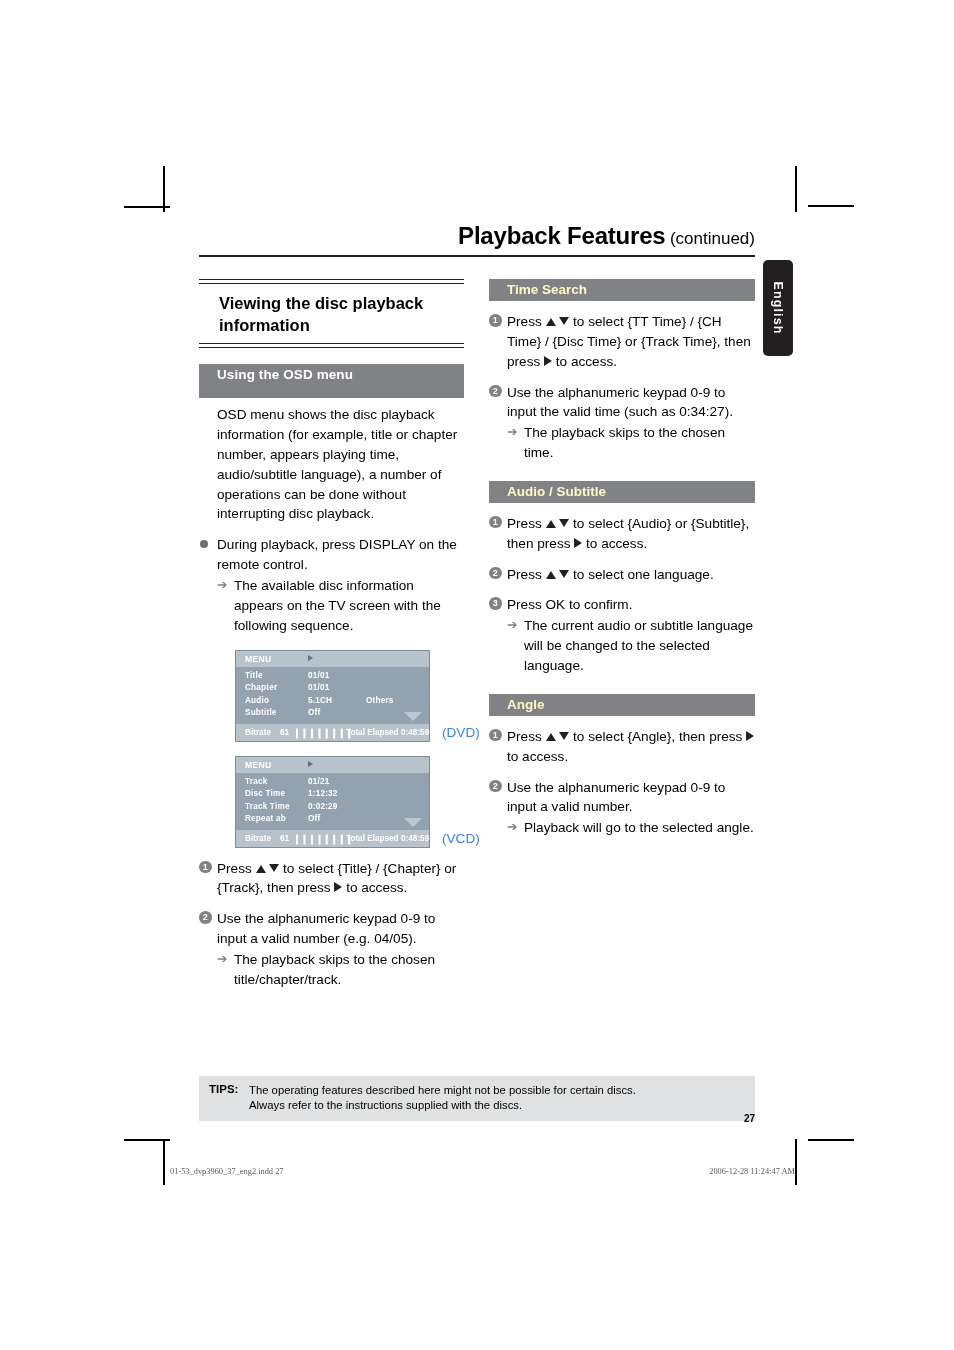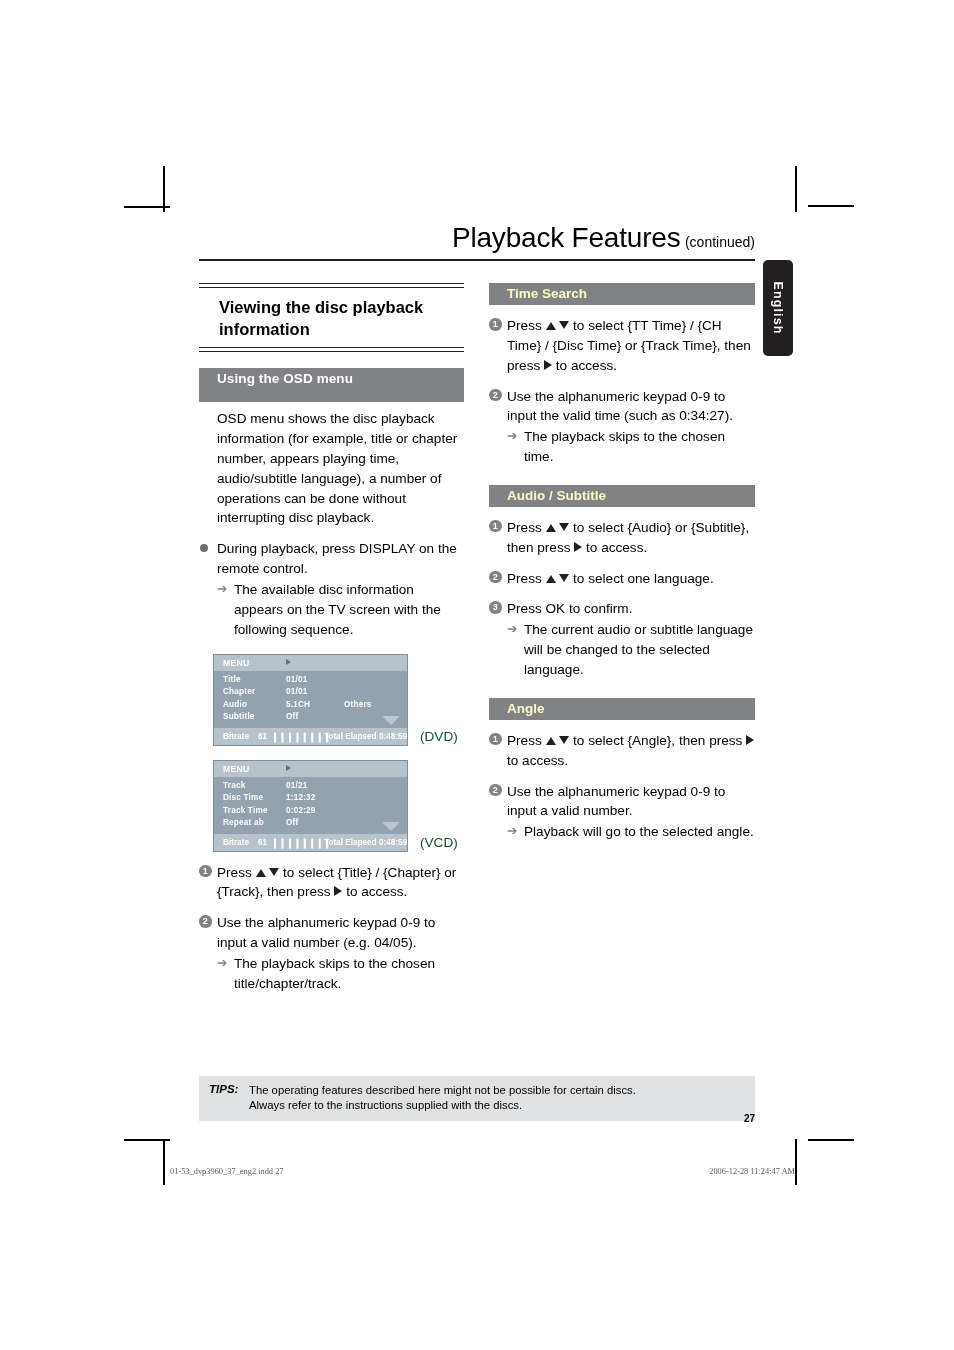--- a/index.html
+++ b/index.html
@@ -37,26 +37,26 @@
     top: 222px;
     width: 556px;
   }
 
   
   .runhead {
     text-align: right;
     padding-bottom: 3px;
   }
   .runhead .title {
-    font-size: 28px;
-    font-weight: normal;
+    font-size: 24px;
+    font-weight: bold;
     letter-spacing: -0.2px;
   }
   .runhead .cont {
-    font-size: 14px;
+    font-size: 17px;
     font-weight: normal;
   }
   .runhead-rule {
     border-top: 2.6px solid #231f20;
     margin-top: 2px;
   }
 
   
   .cols {
     position: relative;
@@ -192,21 +192,21 @@
   .tri-rt {
     border-top: 5.5px solid transparent;
     border-bottom: 5.5px solid transparent;
     border-left: 8.5px solid #231f20;
     vertical-align: 0px;
   }
 
   
   .osd-wrap {
     position: relative;
-    margin-left: 14px;
+    margin-left: 36px;
     margin-top: 14px;
     width: 193px;
   }
   .osd {
     width: 193px;
     background: #93a2ae;
     border: 1px solid #7d8e9b;
     font-size: 8.2px;
     color: #ffffff;
     font-family: "Liberation Sans", sans-serif;
@@ -281,21 +281,21 @@
     line-height: 10px;
   }
   .osd-foot .f-elapsed { position: absolute; left: 110px; top: 3px; }
   .osd-foot .f-time { position: absolute; left: 165px; top: 3px; }
 
   .media-label {
     position: absolute;
     left: 207px;
     bottom: 2px;
     font-size: 13.6px;
-    color: #14532d;
+    color: #3b82f6;
     white-space: nowrap;
   }
 
   
   .lang-tab {
     position: absolute;
     left: 763px;
     top: 260px;
     width: 30px;
     height: 96px;
@@ -323,21 +323,20 @@
     width: 556px;
     background: #e0e1e2;
     padding: 7px 0 8px 0;
   }
   .tips-label {
     position: absolute;
     left: 10px;
     top: 7px;
     font-size: 11.5px;
     font-weight: bold;
-    font-style: italic;
     text-align: center;
   }
   .tips-text {
     margin-left: 50px;
     font-size: 11.3px;
     line-height: 1.34;
   }
 
   .page-num {
     position: absolute;

